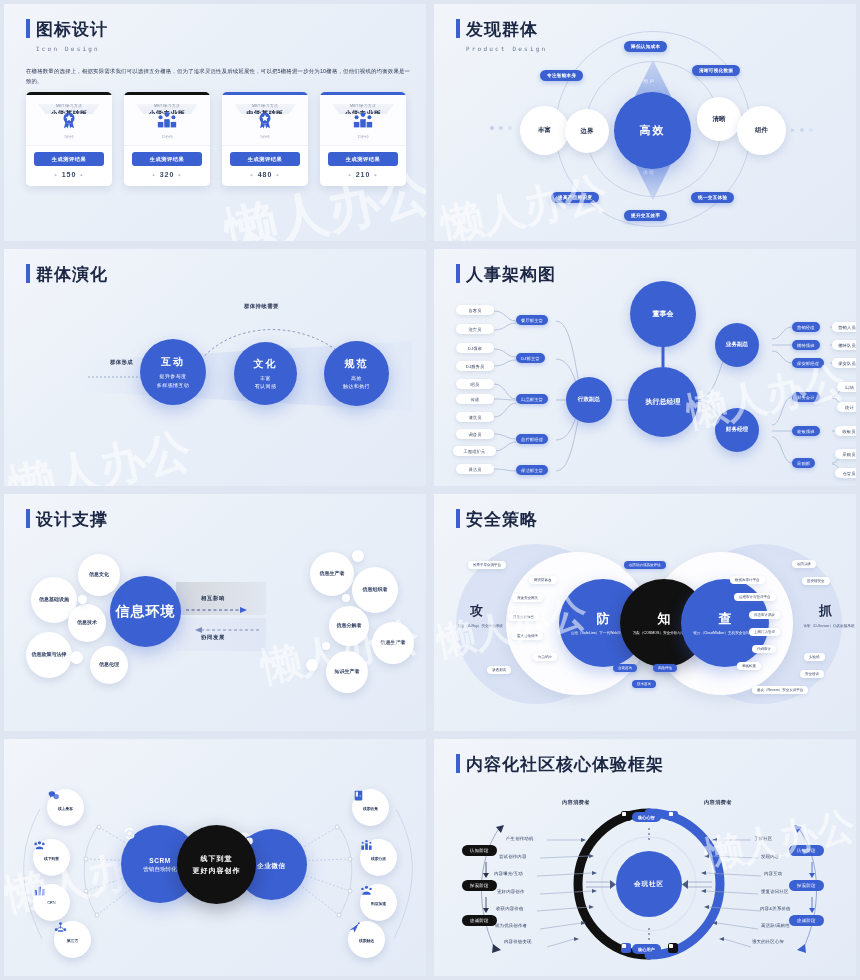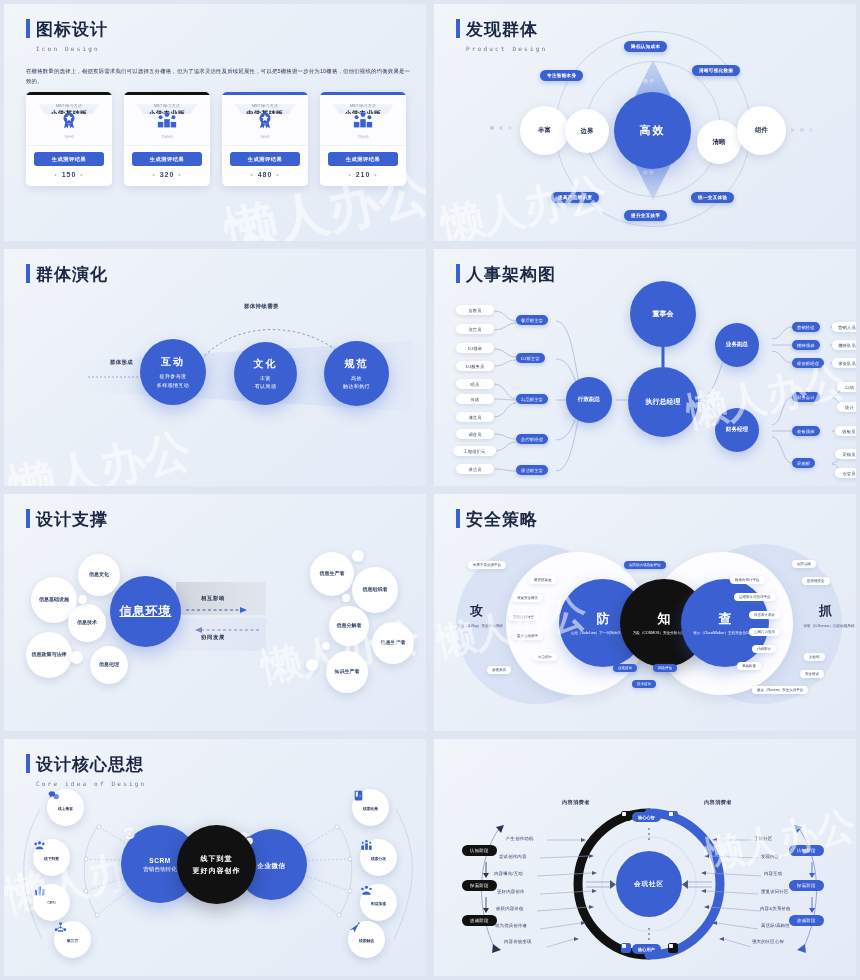--- a/index.html
+++ b/index.html
@@ -242,21 +242,21 @@
 
     <div style="position:absolute;left:200px;top:56px;width:38px;height:38px;background:linear-gradient(#c7d4f2,#9fb6ea);clip-path:polygon(50% 0,100% 100%,0 100%);"></div>
     <div class="vlabel" style="left:209px;top:74px;">用户</div>
     <div style="position:absolute;left:200px;top:158px;width:38px;height:38px;background:linear-gradient(#9fb6ea,#c7d4f2);clip-path:polygon(0 0,100% 0,50% 100%);"></div>
     <div class="vlabel" style="left:209px;top:165px;">体验</div>
 
     <div class="bigblue" style="left:180px;top:88px;width:77px;height:77px;font-size:11px;letter-spacing:2px;">高效</div>
 
     <div class="wcirc" style="left:86px;top:102px;width:49px;height:49px;">丰富</div>
     <div class="wcirc" style="left:131px;top:105px;width:44px;height:44px;">边界</div>
-    <div class="wcirc" style="left:263px;top:116px;width:44px;height:44px;">清晰</div>
+    <div class="wcirc" style="left:263px;top:93px;width:44px;height:44px;">清晰</div>
     <div class="wcirc" style="left:303px;top:102px;width:49px;height:49px;">组件</div>
 
     <div class="pill" style="left:190px;top:37px;">降低认知成本</div>
     <div class="pill" style="left:106px;top:66px;">专注智能本身</div>
     <div class="pill" style="left:258px;top:61px;">清晰可视化数据</div>
     <div class="pill" style="left:117px;top:188px;">提高产品辨识度</div>
     <div class="pill" style="left:190px;top:206px;">提升交互效率</div>
     <div class="pill" style="left:257px;top:188px;">统一交互体验</div>
 
     <div style="position:absolute;left:56px;top:122px;display:flex;gap:5px;">
@@ -402,21 +402,21 @@
     <svg width="430" height="245">
       <line x1="182" y1="116" x2="236" y2="116" stroke="#47599b" stroke-width="1" stroke-dasharray="3,2.5"></line>
       <polygon points="236,113 243,116 236,119" fill="#3b60d1"></polygon>
       <line x1="255" y1="136" x2="198" y2="136" stroke="#7e8cbb" stroke-width="1" stroke-dasharray="3,2.5"></line>
       <polygon points="198,133 191,136 198,139" fill="#7e8cbb"></polygon>
     </svg>
 
     <div class="arrlbl" style="left:197px;top:101px;">相互影响</div>
     <div class="arrlbl" style="left:197px;top:140px;">协同发展</div>
 
-    <div class="bigblue" style="left:106px;top:82px;width:71px;height:71px;font-size:12px;letter-spacing:1px;text-decoration:underline;">信息环境</div>
+    <div class="bigblue" style="left:106px;top:82px;width:71px;height:71px;font-size:14px;letter-spacing:1px;">信息环境</div>
 
     <div class="bub" style="left:74px;top:60px;width:42px;height:42px;">信息文化</div>
     <div class="bub" style="left:27px;top:83px;width:46px;height:46px;">信息基础设施</div>
     <div class="bub" style="left:64px;top:110px;width:38px;height:38px;">信息技术</div>
     <div class="bub" style="left:22px;top:138px;width:46px;height:46px;">信息政策与法律</div>
     <div class="bub" style="left:86px;top:152px;width:38px;height:38px;">信息伦理</div>
     <div class="dotb" style="left:74px;top:101px;width:9px;height:9px;"></div>
     <div class="dotb" style="left:66px;top:157px;width:13px;height:13px;"></div>
 
     <div class="bub" style="left:306px;top:58px;width:44px;height:44px;">信息生产者</div>
@@ -482,24 +482,20 @@
     <div class="stag sw" style="left:366px;top:176px;">安全培训</div>
     <div class="stag sw" style="left:318px;top:192px;">墨攻（Revern）安全实训平台</div>
 
     <div class="stag sb" style="left:179px;top:170px;">合规咨询</div>
     <div class="stag sb" style="left:219px;top:170px;">风险评估</div>
     <div class="stag sb" style="left:198px;top:186px;">技术咨询</div>
     <div class="wm" style="left:2px;top:108px;font-size:38px;">懒人办公</div>
   </div>
 
   <div class="panel">
-    <div class="hd">
-      <div><span class="bar"></span><span class="zh">设计核心思想</span></div>
-      <div class="en">Core idea of Design</div>
-    </div>
 
     <svg width="430" height="245">
       <g stroke="#c3cee2" stroke-width=".7" fill="none">
         <path d="M36 70 C 14 110, 14 150, 38 200"></path>
         <path d="M392 70 C 414 110, 414 150, 390 200"></path>
         <path d="M94 87 C 76 110, 76 150, 92 175"></path>
         <path d="M334 87 C 352 110, 352 150, 336 175"></path>
       </g>
       <g stroke="#b6c3dc" stroke-width=".7" stroke-dasharray="2,2" fill="none">
         <path d="M95 88 L 140 115"></path>
@@ -633,20 +629,23 @@
             <path d="M3 17L20 4 12 21l-2-6z" fill="#3b60d1"></path>
             <circle cx="20" cy="4" r="1.6" fill="#3b60d1"></circle>
           </svg>
         </span>
       <div class="lab">线索触达</div>
     </div>
     <div class="wm" style="left:0;top:112px;font-size:42px;">懒人办公</div>
   </div>
 
   <div class="panel">
+    <div class="hd">
+      <div><span class="bar"></span><span class="zh">内容化社区核心体验框架</span></div>
+    </div>
 
     <svg width="430" height="245">
 
       <path d="M215 74 A 71 71 0 0 0 215 216" fill="none" stroke="#111" stroke-width="9" stroke-linecap="round"></path>
       <path d="M215 74 A 71 71 0 0 1 215 216" fill="none" stroke="#3b60d1" stroke-width="9" stroke-linecap="round"></path>
       <circle cx="215" cy="145" r="47" fill="none" stroke="#dde4f2" stroke-width="1.5"></circle>
       <circle cx="215" cy="145" r="33" fill="#3b60d1"></circle>
 
       <line x1="152" y1="143" x2="176" y2="143" stroke="#8e9cbb" stroke-width=".7"></line>
       <line x1="152" y1="148" x2="176" y2="148" stroke="#8e9cbb" stroke-width=".7"></line>

